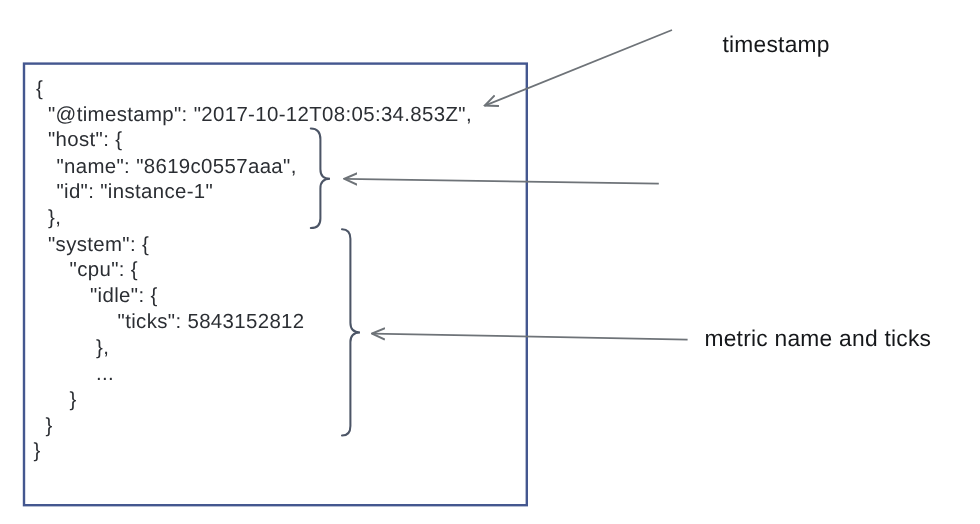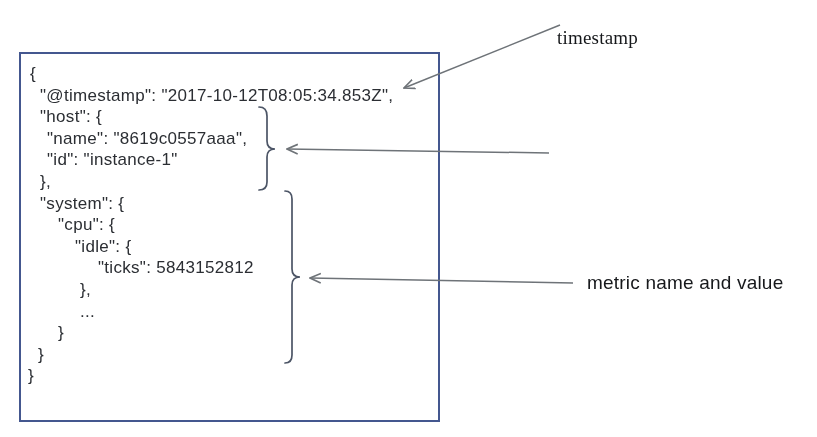--- a/index.html
+++ b/index.html
@@ -52,21 +52,21 @@
     z-index: 2;
   }
   .anno-label {
     position: absolute;
     font-size: 19px;
     letter-spacing: 0.2px;
     color: #16181b;
     white-space: nowrap;
     z-index: 3;
   }
-  .label-timestamp { left: 557px; top: 27px; font-family: Liberation Serif, serif; }
+  .label-timestamp { left: 602px; top: 27px; }
   .label-dimensions { left: 570px; top: 144px; }
   .label-metric { left: 587px; top: 272px; }
 </style>
 </head>
 <body>
 
 <div class="stage">
 
   <div class="json-box">
     <div class="code">
@@ -100,15 +100,15 @@
     <path d="M285,191 Q292,191 292,199 L292,269 Q292,277 300,277 Q292,277 292,285 L292,355 Q292,363 285,363" fill="none" stroke="#4c5566" stroke-width="1.7" stroke-linecap="round"></path>
 
     <line x1="560" y1="25" x2="404" y2="88" stroke="#6e7378" stroke-width="1.5" marker-end="url(#arrowhead)"></line>
 
     <line x1="549" y1="153" x2="287" y2="149" stroke="#6e7378" stroke-width="1.5" marker-end="url(#arrowhead)"></line>
 
     <line x1="573" y1="283" x2="310" y2="278" stroke="#6e7378" stroke-width="1.5" marker-end="url(#arrowhead)"></line>
   </svg>
 
   <div class="anno-label label-timestamp">timestamp</div>
-  <div class="anno-label label-metric">metric name and value</div>
+  <div class="anno-label label-metric">metric name and ticks</div>
 
 </div>
 
 </body></html>

